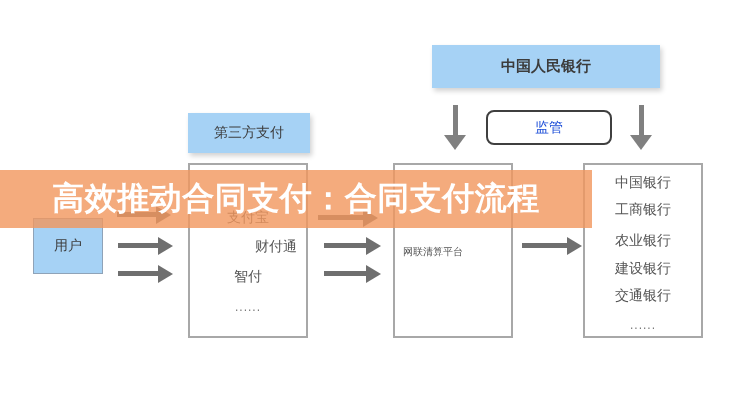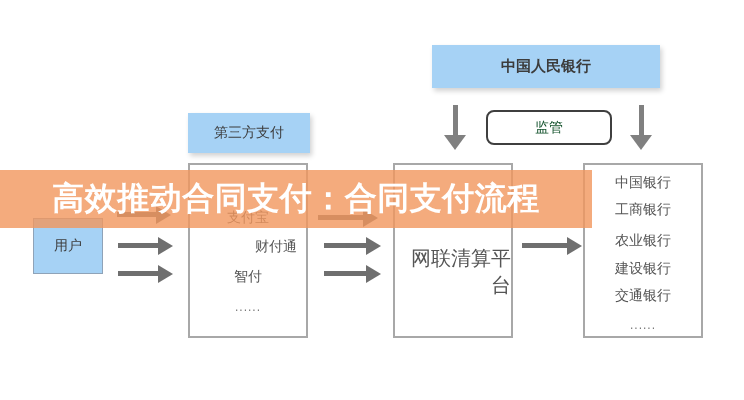--- a/index.html
+++ b/index.html
@@ -20,26 +20,26 @@
     position:absolute;background:#ffffff;border:2px solid #a8a8a8;z-index:1;
     width:120px;height:175px;box-sizing:border-box;
   }
   .platforms{left:188px;top:163px;text-decoration:underline;}
   .netsunion{left:393px;top:163px;}
   .banks{left:583px;top:163px;}
   .col-item{
     position:absolute;left:0;width:100%;text-align:center;font-size:14px;color:#555;line-height:18px;
   }
   .col-item.dots{font-size:12px;color:#777;letter-spacing:1px;}
-  .net-label{position:absolute;left:0;top:80px;width:100%;text-align:right;font-size:20px;color:#555;}
+  .net-label{position:absolute;left:0;top:80px;width:100%;text-align:left;font-size:10px;color:#555;padding-left:8px;}
   
   .supervision{
     position:absolute;left:486px;top:110px;width:126px;height:35px;box-sizing:border-box;
     background:#fff;border:2px solid #3f3f3f;border-radius:8px;display:flex;align-items:center;
-    justify-content:center;font-size:14px;color:#14532d;z-index:2;
+    justify-content:center;font-size:14px;color:#1d4ed8;z-index:2;
   }
   
   .h-arrow{position:absolute;height:18px;z-index:1;}
   .h-arrow .stem{position:absolute;left:0;right:13px;top:6px;height:5px;background:#6f6f6f;}
   .h-arrow .head{
     position:absolute;right:0;top:0;width:0;height:0;
     border-top:9px solid transparent;border-bottom:9px solid transparent;border-left:15px solid #6f6f6f;
   }
   
   .v-arrow{position:absolute;width:22px;height:45px;z-index:1;}

